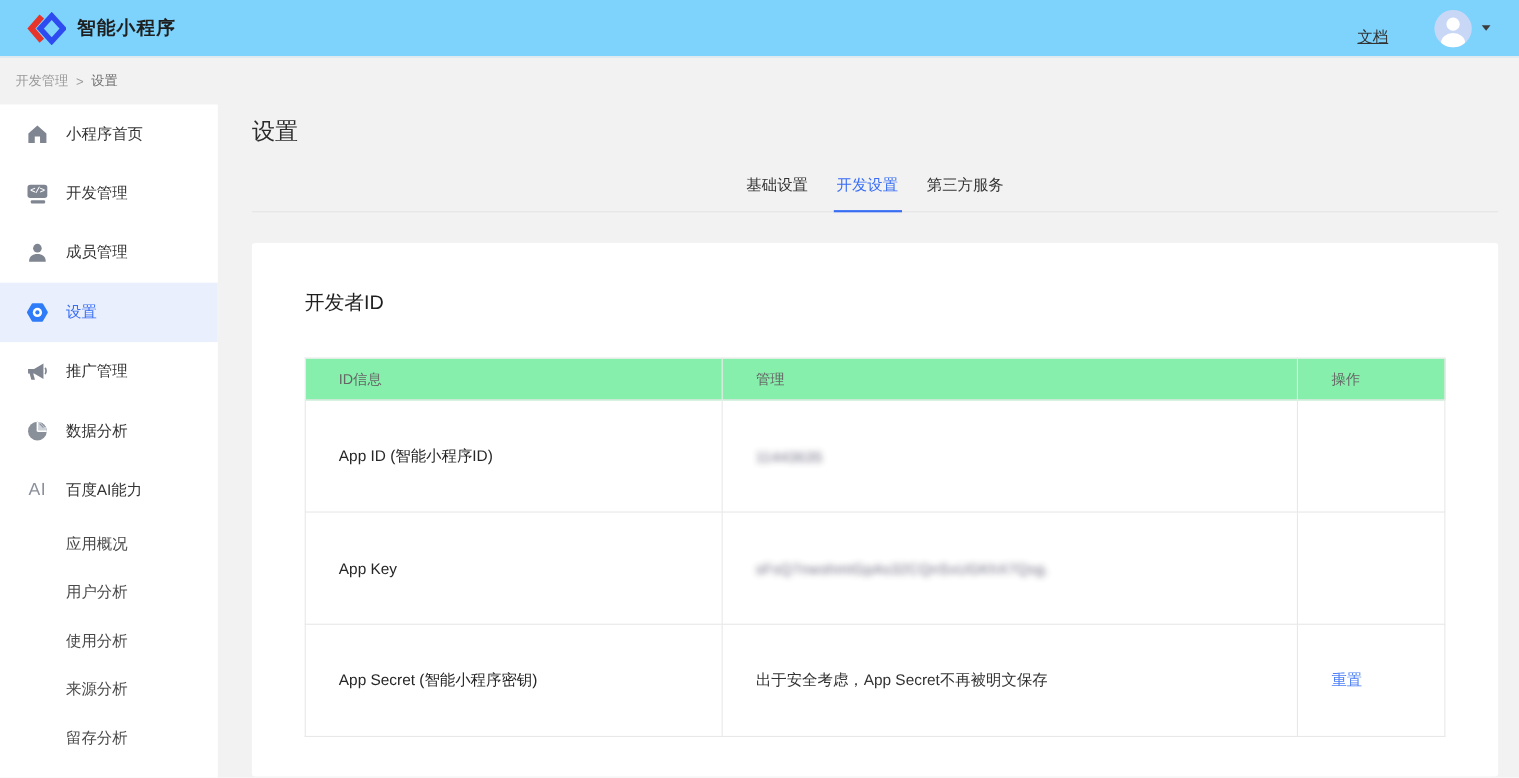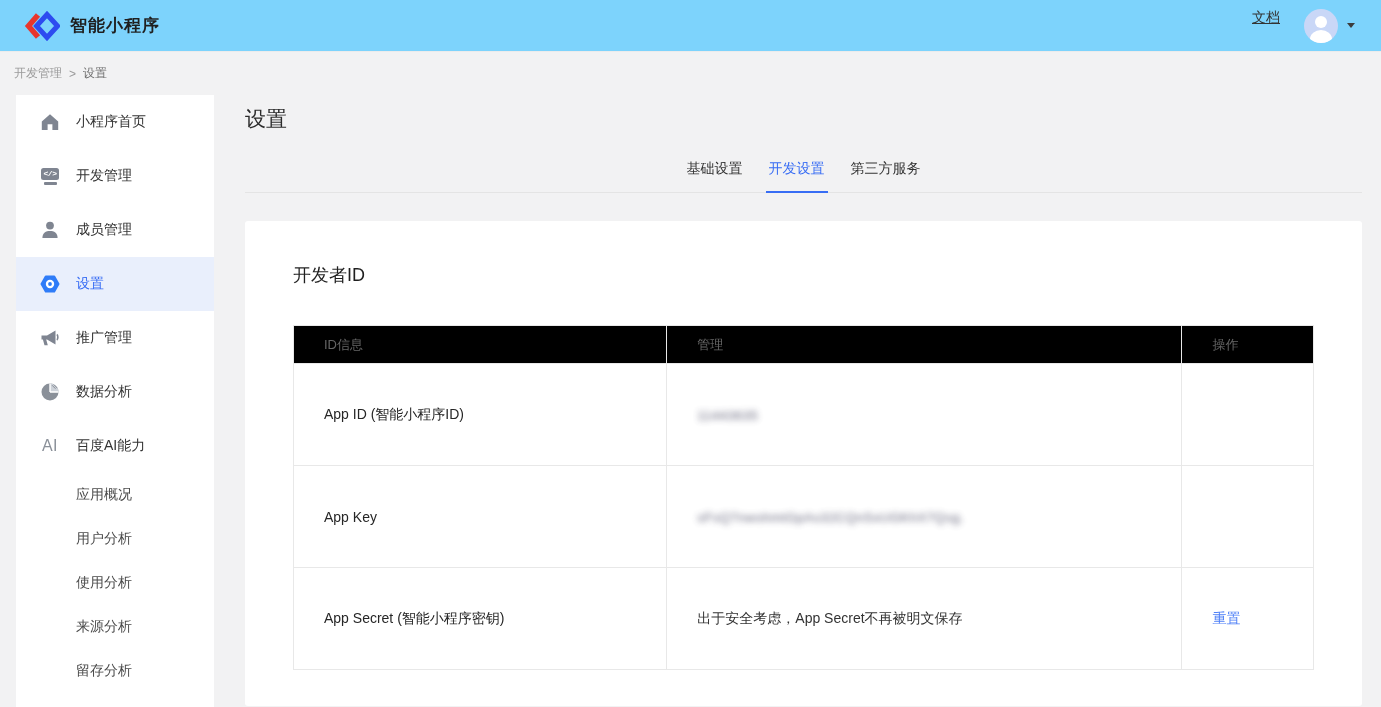--- a/index.html
+++ b/index.html
@@ -4,34 +4,34 @@
 <style>
   * { margin:0; padding:0; box-sizing:border-box; }
   html,body { width:1381px; height:707px; overflow:hidden; }
   body { font-family:"Liberation Sans","DejaVu Sans",sans-serif; background:#f2f2f3; color:#333; }
 
   
   .topbar { height:52px; background:#7dd3fc; border-bottom:1px solid #ececec;
             display:flex; align-items:center; justify-content:space-between; padding:0 26px 0 24px; }
   .brand { display:flex; align-items:center; gap:10px; }
   .brand-name { font-size:17px; font-weight:bold; color:#1f1f1f; letter-spacing:1px; }
-  .topbar-right { display:flex; align-items:flex-start; gap:24px;text-decoration:underline; }
+  .topbar-right { display:flex; align-items:flex-end; gap:42px;text-decoration:underline; }
   .doc-link { font-size:14px; color:#333; cursor:pointer; }
   .user { display:flex; align-items:center; gap:9px; }
   .avatar { width:34px; height:34px; border-radius:50%; background:#c9d7f7; position:relative; overflow:hidden; }
   .avatar::before { content:""; position:absolute; left:11px; top:7px; width:12px; height:12px; border-radius:50%; background:#fff; }
   .avatar::after  { content:""; position:absolute; left:6px; top:21px; width:22px; height:18px; border-radius:50%; background:#fff; }
   .caret { width:0; height:0; border-left:4.5px solid transparent; border-right:4.5px solid transparent; border-top:5.5px solid #3c3c3c; }
 
   
   .breadcrumb { height:43px; display:flex; align-items:center; padding-left:14px; font-size:12px; color:#9a9a9a; gap:7px; }
   .breadcrumb .current { color:#6e6e6e; }
 
   
-  .layout { display:flex; height:612px;padding-left:16px; }
+  .layout { display:flex; height:612px; }
   .sidebar { width:198px; background:#fff; flex:none; }
   .side-item { height:54px; display:flex; align-items:center; padding-left:24px; gap:16px;
                font-size:14px; color:#333; cursor:pointer; }
   .side-item .ic { width:20px; height:20px; flex:none; display:flex; align-items:center; justify-content:center; }
   .side-item.active { background:#e9effc; color:#386df4; }
   .side-subitem { height:44px; display:flex; align-items:center; padding-left:60px; font-size:14px; color:#4a4a4a; cursor:pointer; }
 
   .code-box { width:18px; height:12px; background:#7f8591; border-radius:2.5px; color:#fff;
               font-size:8px; font-weight:bold; display:flex; align-items:center; justify-content:center;
               font-family:"Liberation Mono",monospace; letter-spacing:-0.5px; }
@@ -44,21 +44,21 @@
   .page-title { font-size:21px; font-weight:500; color:#2b2b2b; margin-top:10px; }
   .tabs { display:flex; gap:20px; margin-top:27px; border-bottom:1px solid #e4e4e4;justify-content:center; }
   .tab { font-size:14px; color:#333; padding:0 3px 13px; cursor:pointer; border-bottom:2px solid transparent; margin-bottom:-1px; }
   .tab.active { color:#386df4; border-bottom-color:#386df4; }
 
   .card { margin-top:28px; background:#fff; border-radius:3px; height:485px; padding:42px 48px 0; }
   .card-title { font-size:18px; font-weight:500; color:#1f1f1f; }
 
   table.dev-table { width:100%; border-collapse:collapse; margin-top:38px; }
   .dev-table th, .dev-table td { border:1px solid #e8e8e8; text-align:left; padding-left:30px; }
-  .dev-table th { height:38px; background:#000000; font-size:13px; font-weight:normal; color:#666; }
+  .dev-table th { height:38px; background:#86efac; font-size:13px; font-weight:normal; color:#666; }
   .dev-table td { height:102px; font-size:14px; }
   .col-id { width:36.6%; } .col-manage { width:50.5%; } .col-action { width:12.9%; }
   td.cell-label { color:#262626; }
   .blurred { filter:blur(3px); color:#3c3c58; font-size:13px; letter-spacing:0.5px; opacity:0.8; }
   td.cell-note { color:#333; }
   .link { color:#4d7ff7; cursor:pointer; font-size:14px; }
 </style>
 </head>
 <body>
 

